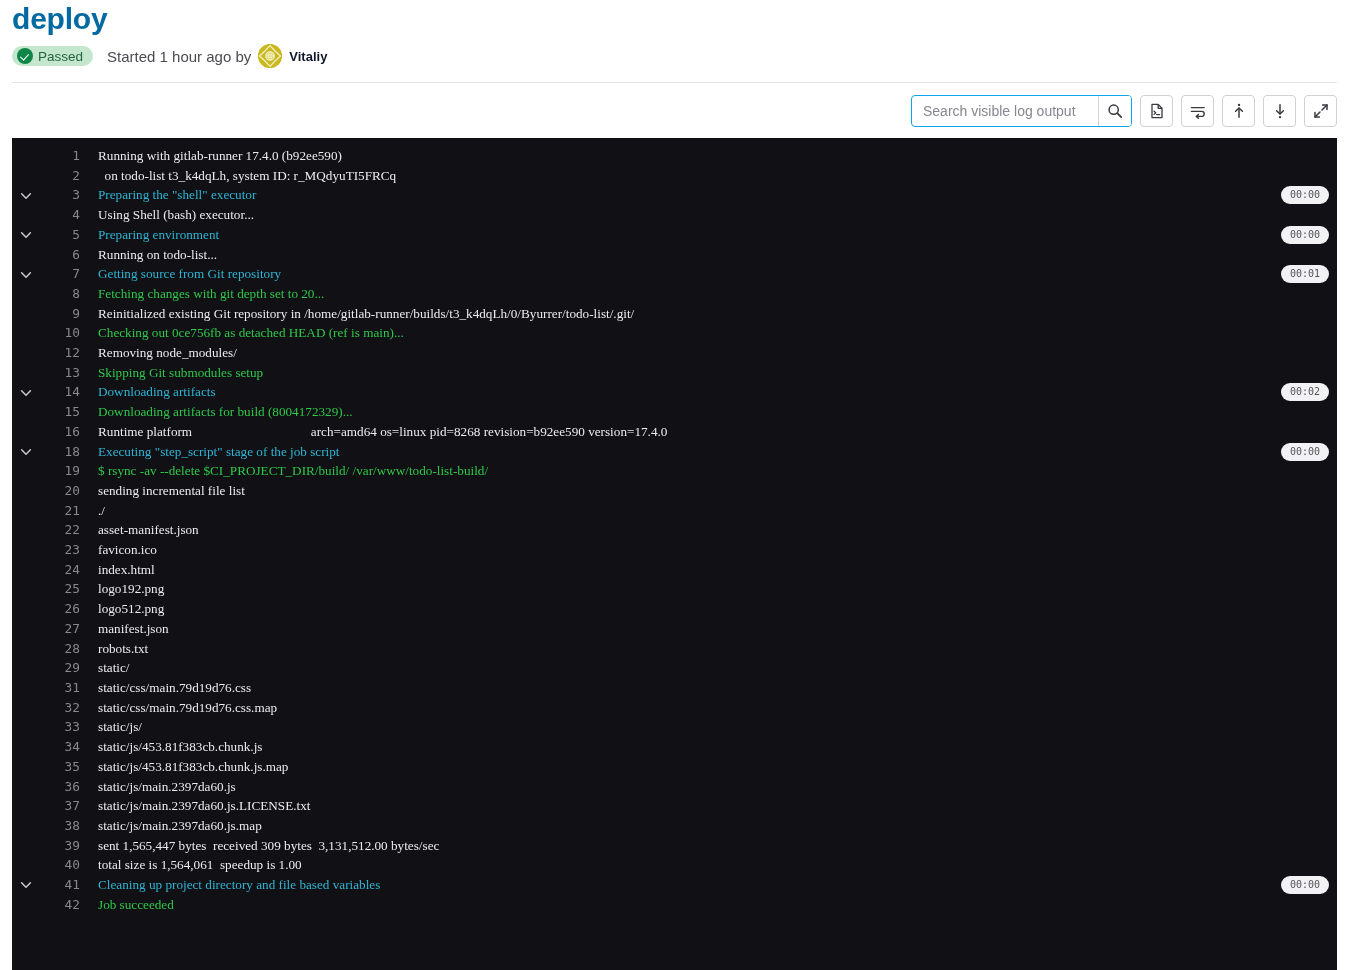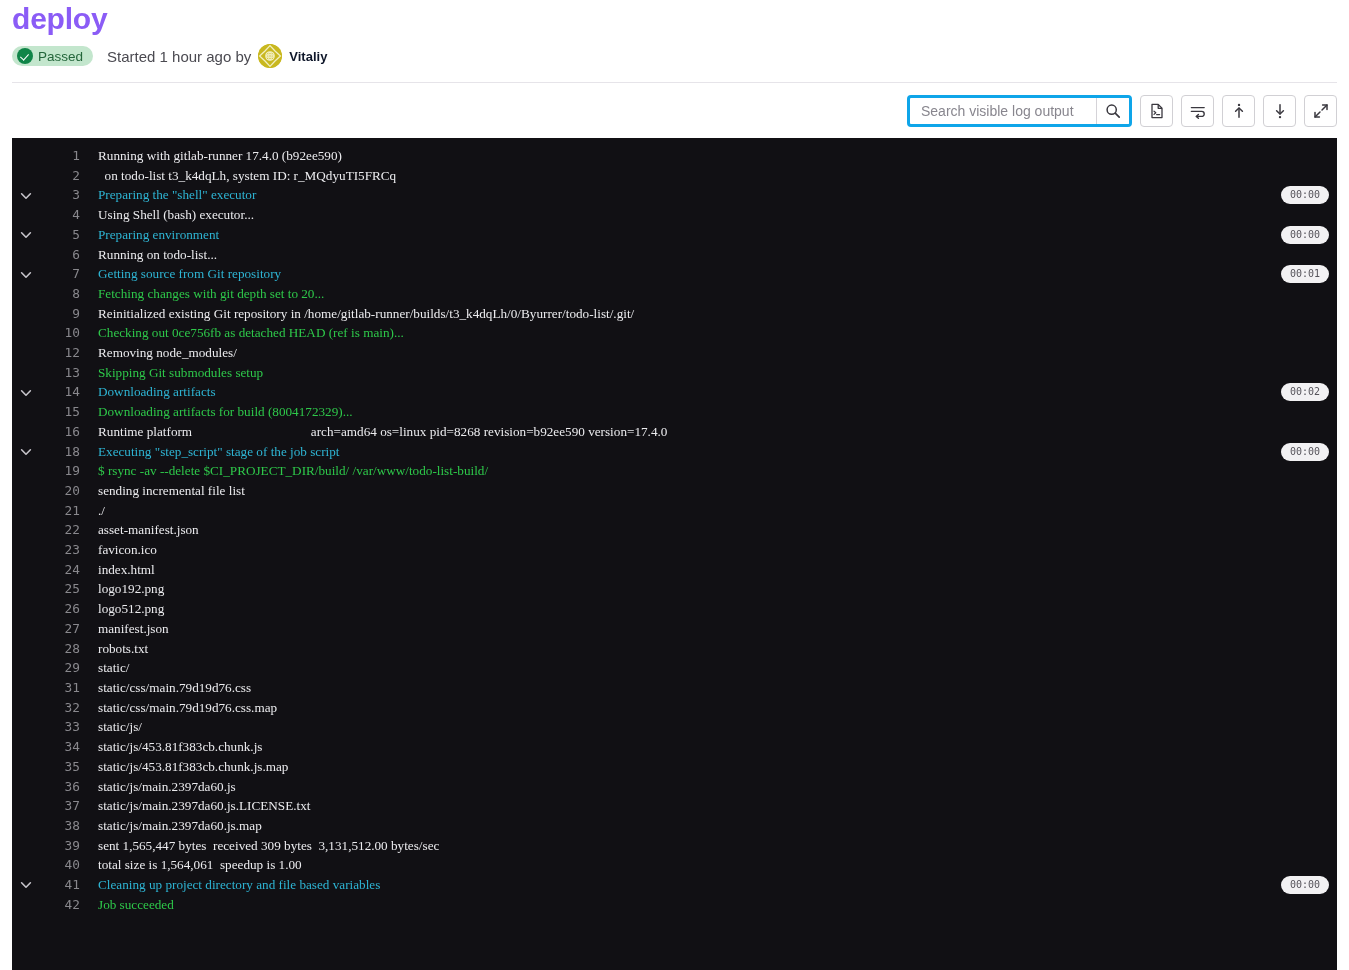--- a/index.html
+++ b/index.html
@@ -8,21 +8,21 @@
     width: 1349px; height: 970px;
     background: #fff;
     font-family: "Liberation Sans", sans-serif;
     overflow: hidden;
   }
   .page { width: 1349px; height: 970px; position: relative; background:#fff; }
 
   
   .header { padding: 0 12px; }
   .job-title {
-    font-size: 30px; font-weight: 700; color: #8b5cf6;
+    font-size: 30px; font-weight: 700; color: #0369a1;
     line-height: 34px; margin: 0; padding-top: 2px;
     letter-spacing: -0.2px;
   }
   .meta-row {
     display: flex; align-items: center; gap: 8px;
     margin-top: 7px; height: 26px;
   }
   .status-badge {
     display: inline-flex; align-items: center; gap: 5px;
     background: #c3e6cd; color: #24663b;
@@ -53,21 +53,21 @@
   
   .toolbar {
     margin: 13px 12px 0 12px;
     border-top: 1px solid #e6e4e9;
     height: 56px;
     display: flex; align-items: center; justify-content: flex-end;
     gap: 8px; padding-right: 0px;
   }
   .search-group {
     display: flex; align-items: stretch;
-    border: 3px solid #0ea5e9; border-radius: 4px;
+    border: 1px solid #0ea5e9; border-radius: 4px;
     height: 32px; overflow: hidden; background: #fff;
   }
   .search-input {
     border: 0; outline: 0; height: 100%;
     width: 186px; padding: 0 11px;
     font-size: 14px; color: #535158;
     font-family: "Liberation Sans", sans-serif;
     background: transparent;
   }
   .search-input::placeholder { color: #88868e; }

